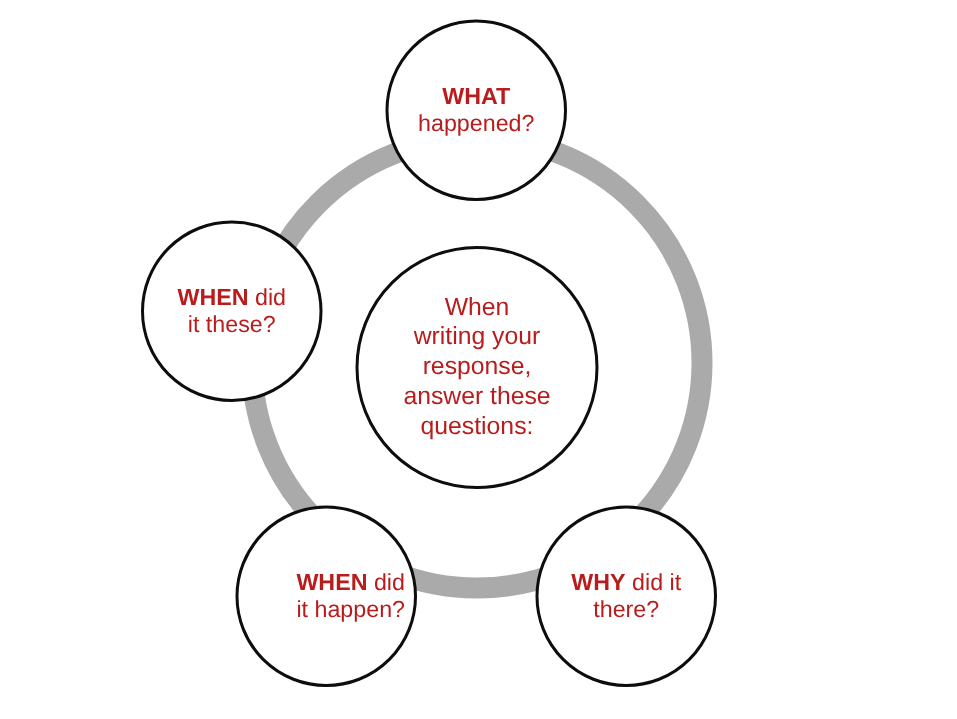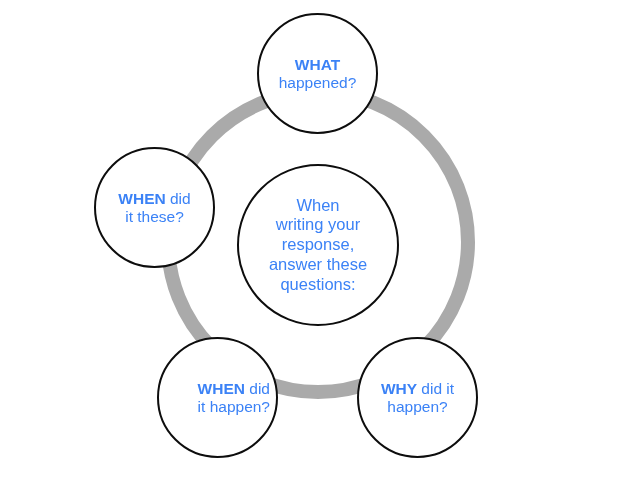--- a/index.html
+++ b/index.html
@@ -32,21 +32,21 @@
     border-radius: 50%;
     background: #ffffff;
     border: 2px solid #0d0d0d;
     display: flex;
     align-items: center;
     justify-content: center;
   }
   .node-text {
     display: block;
     line-height: 1.16;
-    color: #3b82f6;
+    color: #b91c1c;
     text-align: center;
     padding: 0 6px;
     white-space: pre-line;
   }
   .outer-node {
     width: 121px;
     height: 121px;
   }
   .outer-node .node-text {
     font-size: 15.5px;
@@ -102,21 +102,21 @@
   </svg>
 
   <div class="node-circle outer-node" id="node-what">
     <span class="node-text"><span class="kw">WHAT</span><span>
 happened?</span></span>
   </div>
 
 
   <div class="node-circle outer-node" id="node-why">
     <span class="node-text"><span class="kw">WHY</span><span> did it
-happen?</span></span>
+there?</span></span>
   </div>
 
   <div class="node-circle outer-node" id="node-when">
     <span class="node-text"><span class="kw">WHEN</span><span> did
 it happen?</span></span>
   </div>
 
   <div class="node-circle outer-node" id="node-where">
     <span class="node-text"><span class="kw">WHEN</span><span> did
 it these?</span></span>

